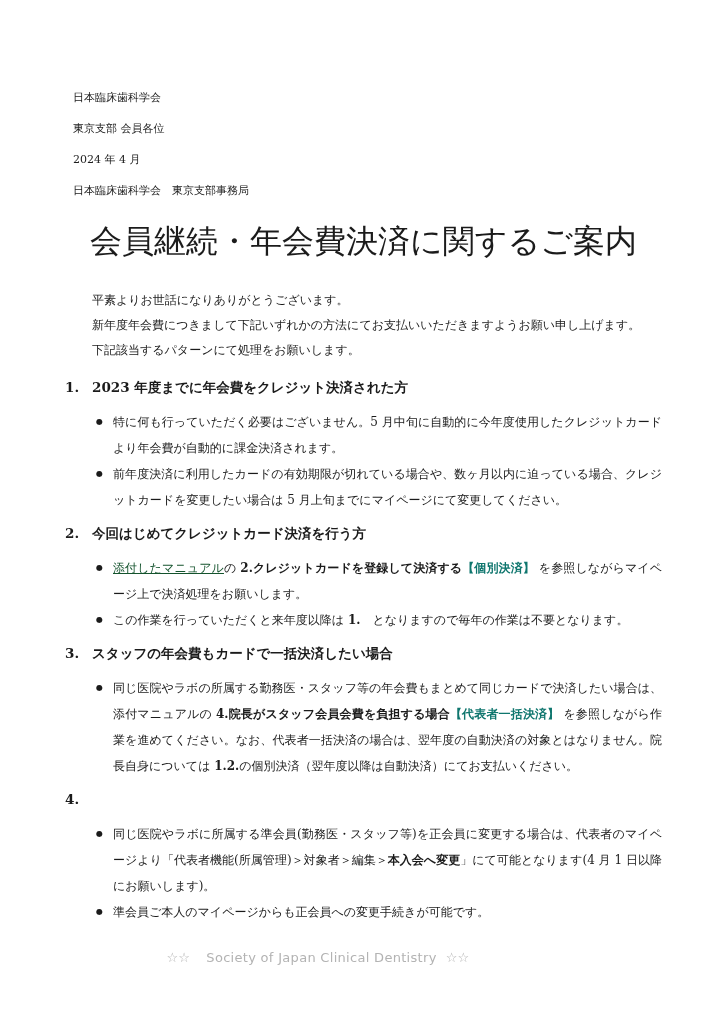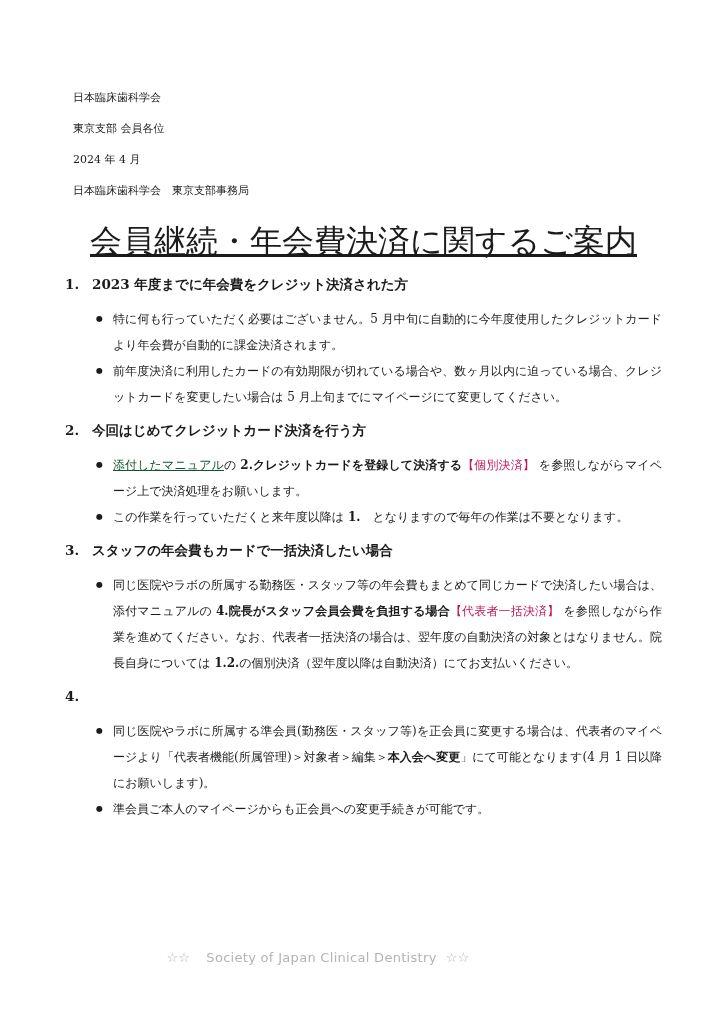--- a/index.html
+++ b/index.html
@@ -21,21 +21,20 @@
   }
   .hdr p { margin: 8px; line-height: 23px; font-size: 11px; }
   .hdr-right { }
   .doc-title {
     margin-top: 16px;
     font-size: 32px;
     line-height: 46px;
     text-align: center;
     font-weight: 400;
     white-space: nowrap;
-    text-decoration: underline;
   }
   .intro {
     margin-top: 24px;
     margin-bottom: 14px;
     padding-left: 27px;
     line-height: 25px;
     text-align: justify;
   }
   .intro p { margin: 0; }
   .section { margin-top: 10px; }
@@ -56,21 +55,21 @@
   .blt {
     position: absolute;
     left: 31px;
     top: 0;
     font-size: 8px;
     line-height: 26px;
     color: #1b1b1b;
   }
   .doc-link { color: #14532d; text-decoration: underline; cursor: pointer; }
   b { font-weight: bold; }
-  .red { color: #be185d; font-weight: normal; }
+  .red { color: #0f766e; font-weight: bold; }
   .footer {
     position: absolute;
     left: 0;
     width: 636px;
     top: 950px;
     text-align: center;
     font-family: "DejaVu Sans", "Liberation Sans", sans-serif;
     font-size: 13px;
     color: #b3b3b3;
     letter-spacing: 0.3px;
@@ -89,20 +88,25 @@
       <p>東京支部 会員各位</p>
     </div>
 
     <div class="hdr hdr-right">
       <p>2024 年 4 月</p>
       <p>日本臨床歯科学会　東京支部事務局</p>
     </div>
 
     <div class="doc-title">会員継続・年会費決済に関するご案内</div>
 
+    <div class="intro">
+      <p>平素よりお世話になりありがとうございます。</p>
+      <p>新年度年会費につきまして下記いずれかの方法にてお支払いいただきますようお願い申し上げます。</p>
+      <p>下記該当するパターンにて処理をお願いします。</p>
+    </div>
 
     <div class="section">
       <div class="sec-head">
         <span class="sec-num">1.</span>
         <span>2023 年度までに年会費をクレジット決済された方</span>
       </div>
       <ul class="bullets">
         <li>
           <span class="blt">●</span>
           <span>特に何も行っていただく必要はございません。5 月中旬に自動的に今年度使用したクレジットカードより年会費が自動的に課金決済されます。</span>

